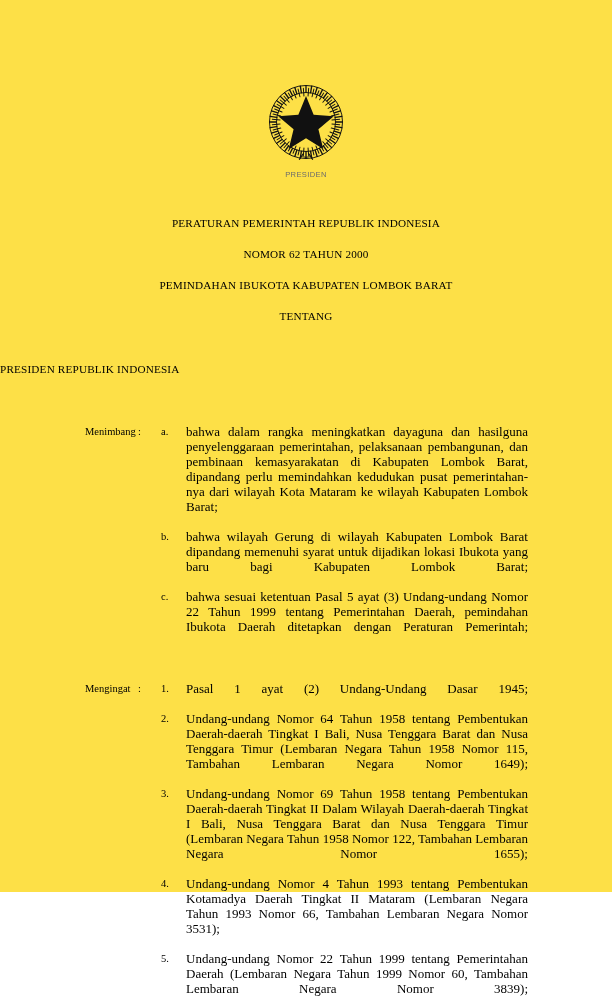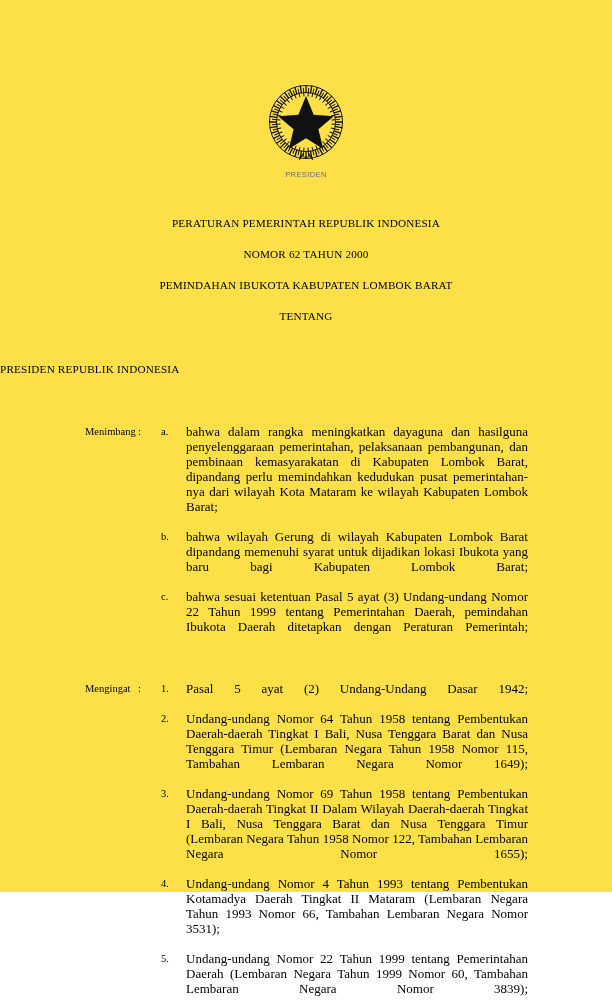--- a/index.html
+++ b/index.html
@@ -269,21 +269,21 @@
     </div>
   </div>
 
   <div class="section" id="section-mengingat">
     <div class="section-row">
       <div class="section-label">Mengingat</div>
       <div class="section-colon">:</div>
       <div class="section-items">
         <div class="clause">
           <div class="clause-marker">1.</div>
-          <div class="clause-text">Pasal 5 ayat (2) Undang-Undang Dasar 1942;</div>
+          <div class="clause-text">Pasal 1 ayat (2) Undang-Undang Dasar 1945;</div>
         </div>
         <div class="clause">
           <div class="clause-marker">2.</div>
           <div class="clause-text">Undang-undang Nomor 64 Tahun 1958 tentang Pembentukan Daerah-daerah Tingkat I Bali, Nusa Tenggara Barat dan Nusa Tenggara Timur (Lembaran Negara Tahun 1958 Nomor 115, Tambahan Lembaran Negara Nomor 1649);</div>
         </div>
         <div class="clause">
           <div class="clause-marker">3.</div>
           <div class="clause-text">Undang-undang Nomor 69 Tahun 1958 tentang Pembentukan Daerah-daerah Tingkat II Dalam Wilayah Daerah-daerah Tingkat I Bali, Nusa Tenggara Barat dan Nusa Tenggara Timur (Lembaran Negara Tahun 1958 Nomor 122, Tambahan Lembaran Negara Nomor 1655);</div>
         </div>
         <div class="clause">

